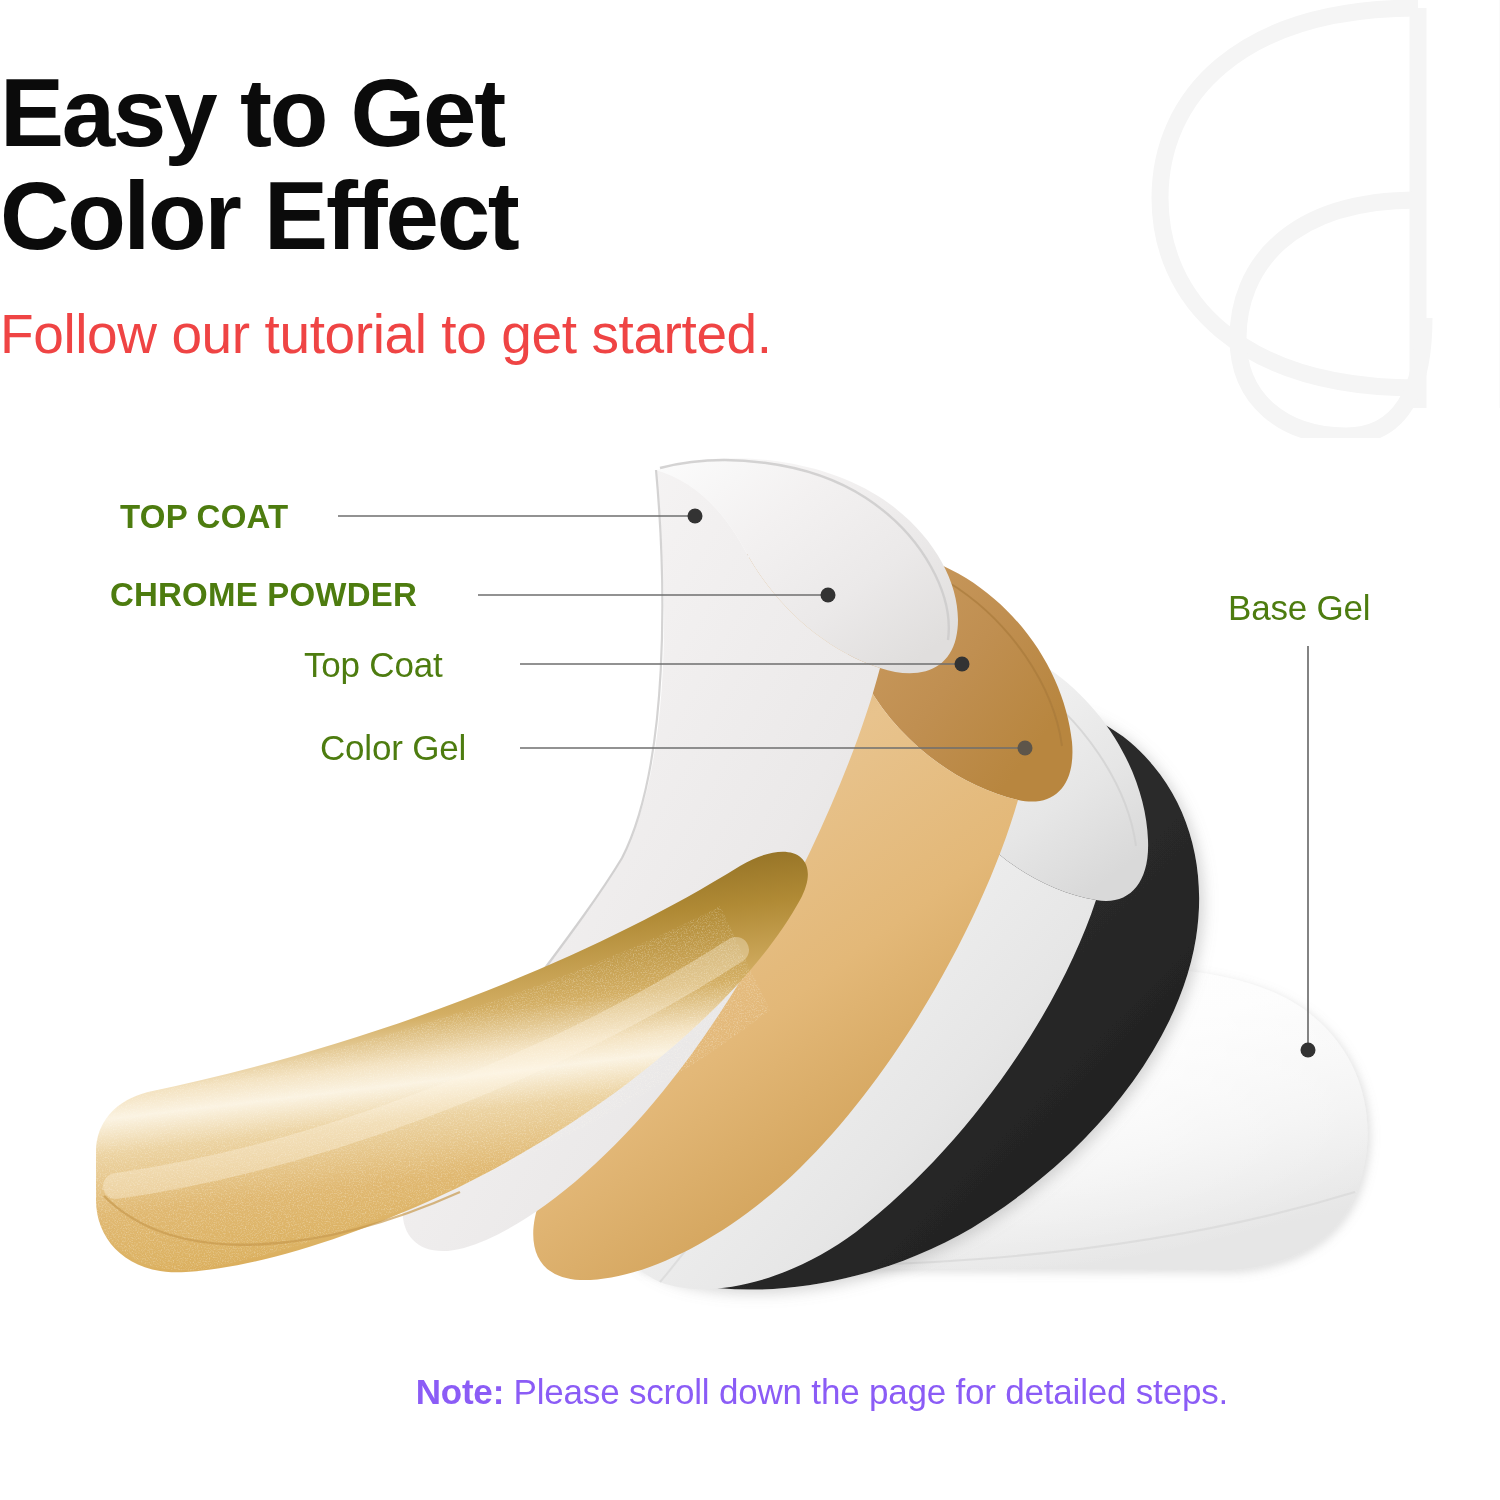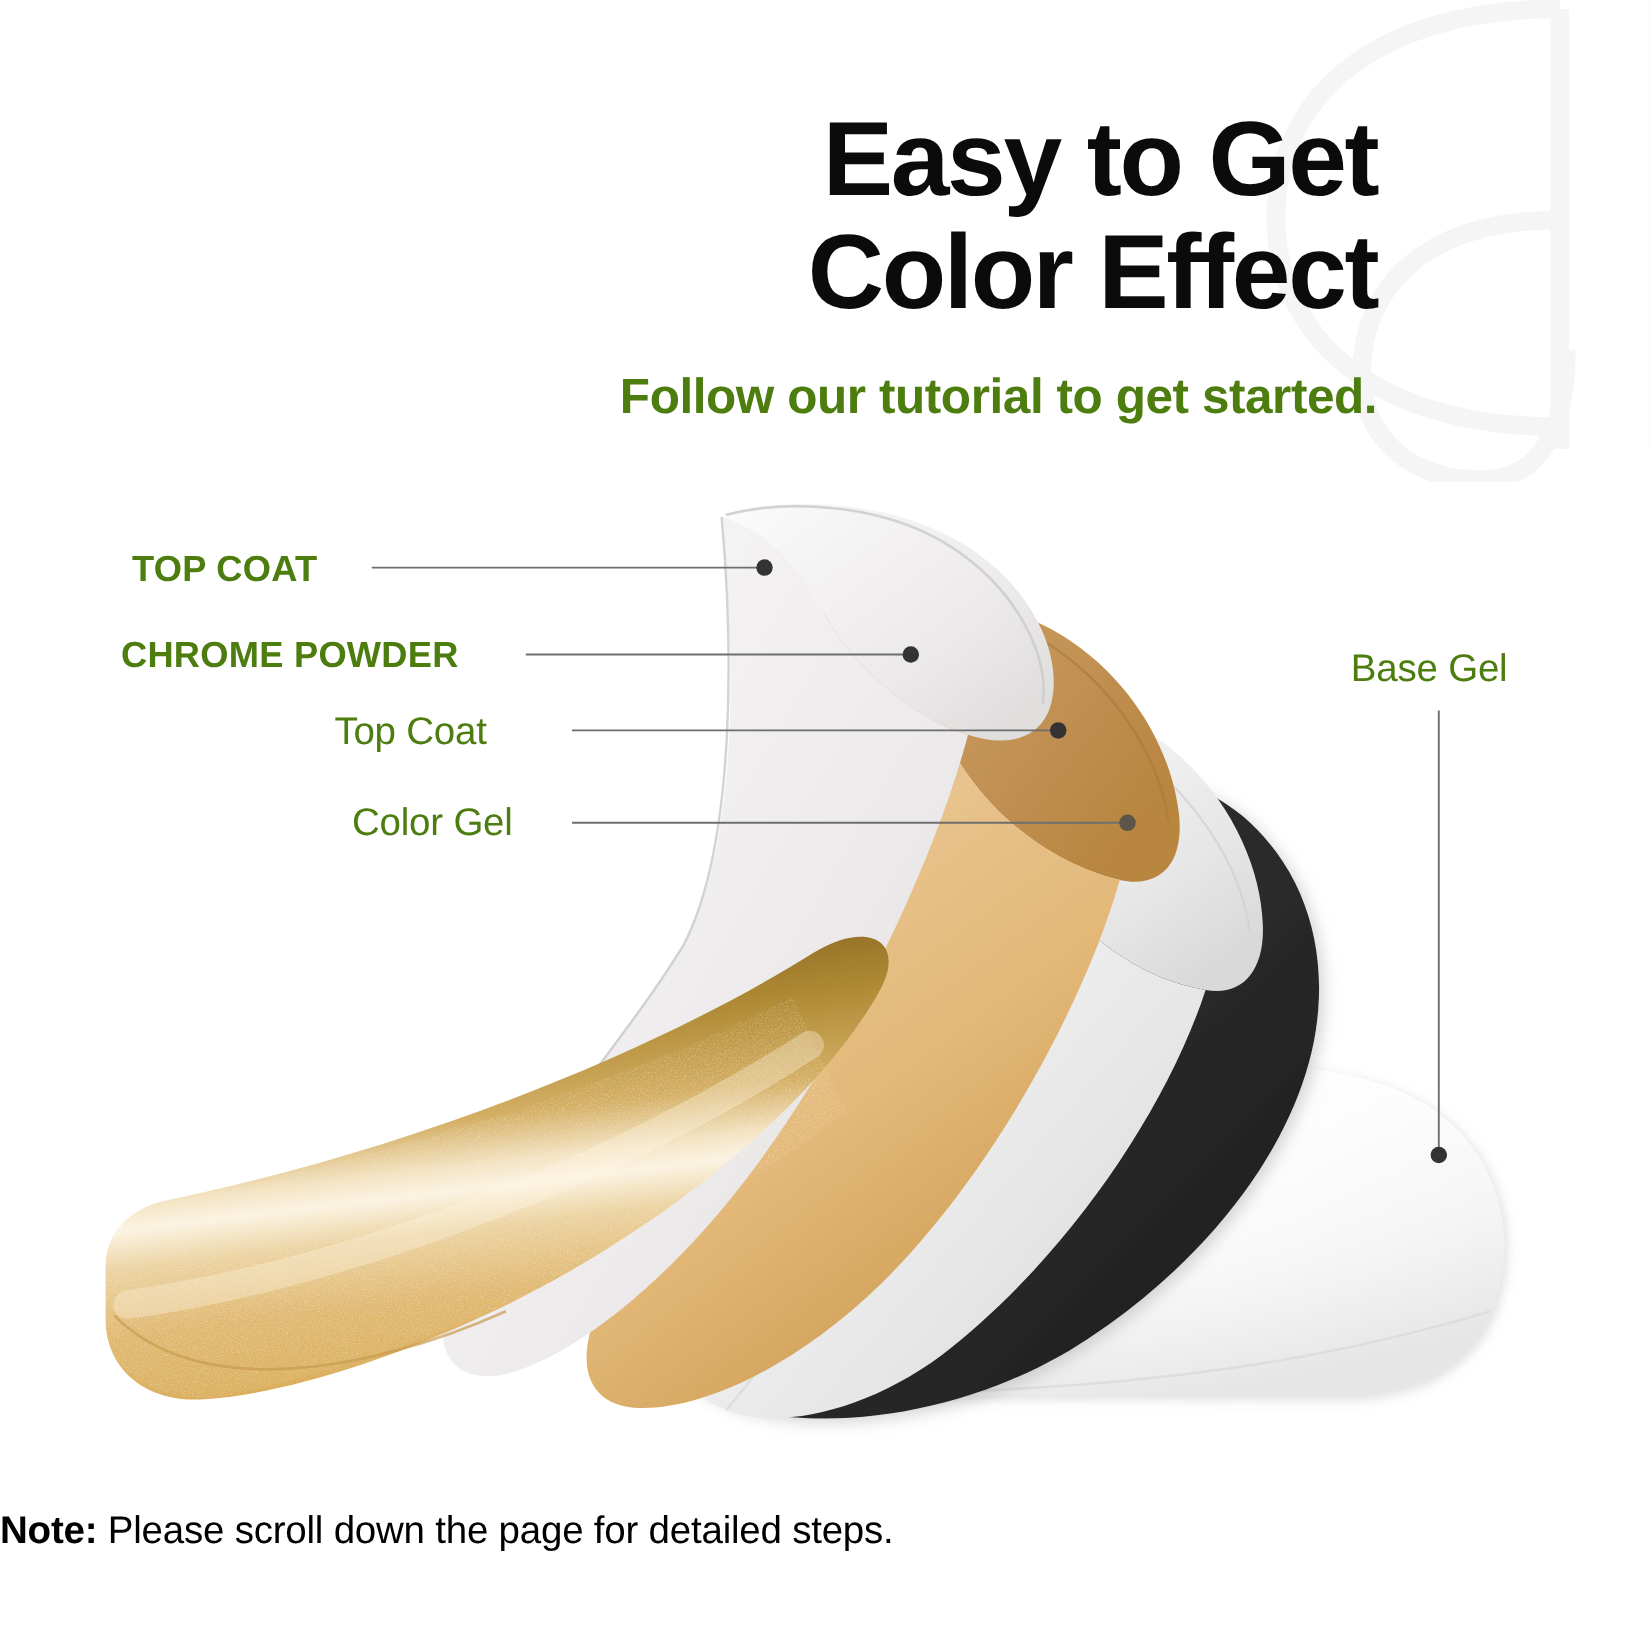--- a/index.html
+++ b/index.html
@@ -27,39 +27,38 @@
     height: 500px;
     pointer-events: none;
   }
 
   
   .header {
     position: absolute;
     left: 0;
     top: 62px;
     width: 1252px;
-    text-align: right;
-    margin-top: 32px;
+    text-align: left;
   }
   .title {
     font-family: "Liberation Sans", sans-serif;
     font-size: 96px;
     line-height: 1.07;
     font-weight: bold;
     letter-spacing: -2.2px;
     color: #0b0b0b;
     margin: 0;
     white-space: pre-line;
   }
   .subtitle {
     margin: 35px 0 0 0;
-    font-size: 45px;
-    font-weight: 700;
+    font-size: 55px;
+    font-weight: 400;
     letter-spacing: -0.4px;
-    color: #4d7c0f;
+    color: #ef4444;
   }
 
   
   .diagram {
     position: absolute;
     left: 0;
     top: 0;
     width: 1500px;
     height: 1500px;
   }
@@ -86,24 +85,24 @@
   .lbl-topcoat-lower { left: 304px;  top: 647px; }
   .lbl-colorgel      { left: 320px;  top: 730px; }
   .lbl-basegel       { left: 1228px; top: 590px; }
 
   
   .note {
     position: absolute;
     left: 0;
     top: 1372px;
     width: 1228px;
-    text-align: left;
+    text-align: right;
     font-size: 35px;
     letter-spacing: -0.2px;
-    color: #000000;
+    color: #8b5cf6;
   }
   .note b { font-weight: bold; }
 </style>
 </head>
 <body>
 
 <div id="page">
 
   <svg class="watermark" viewBox="0 0 470 500">
     <g fill="none" stroke="#f5f5f5" stroke-width="17">

